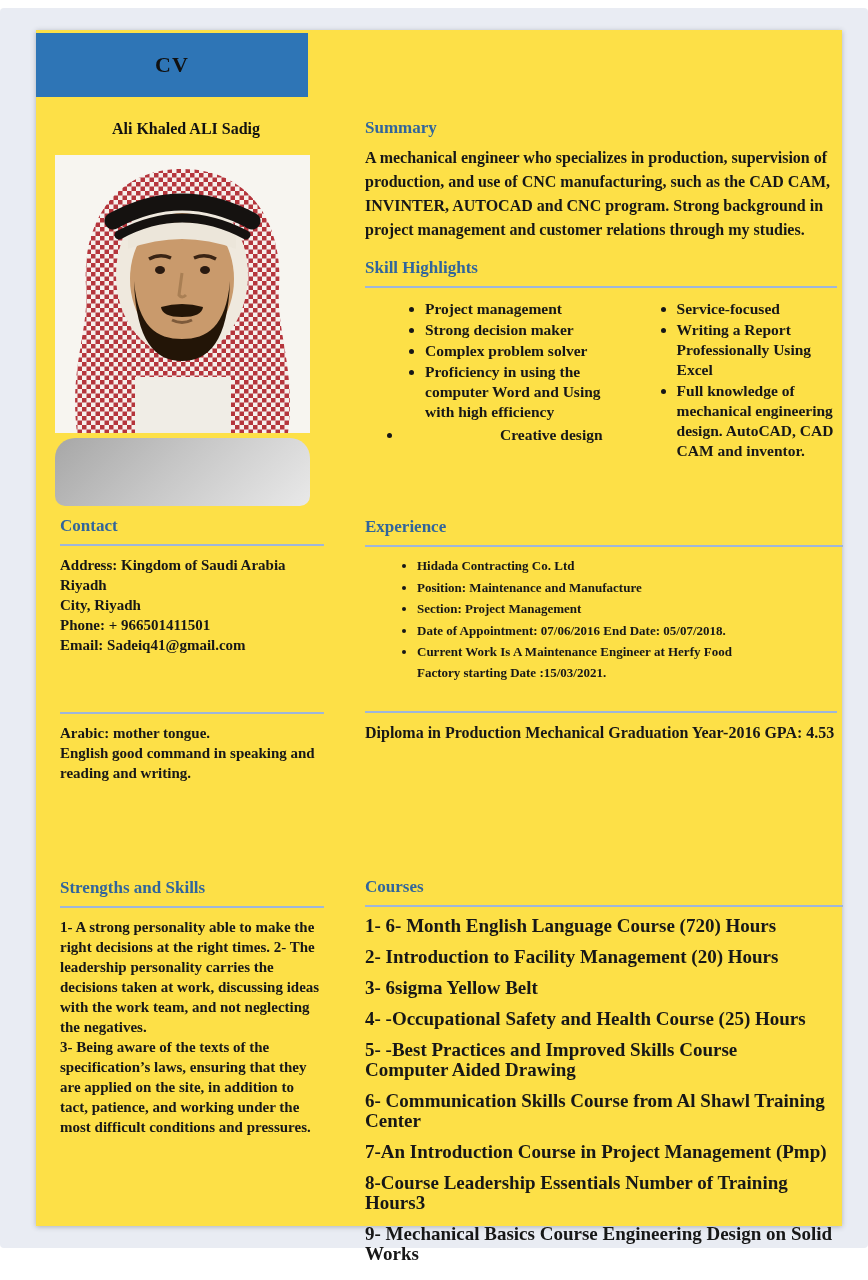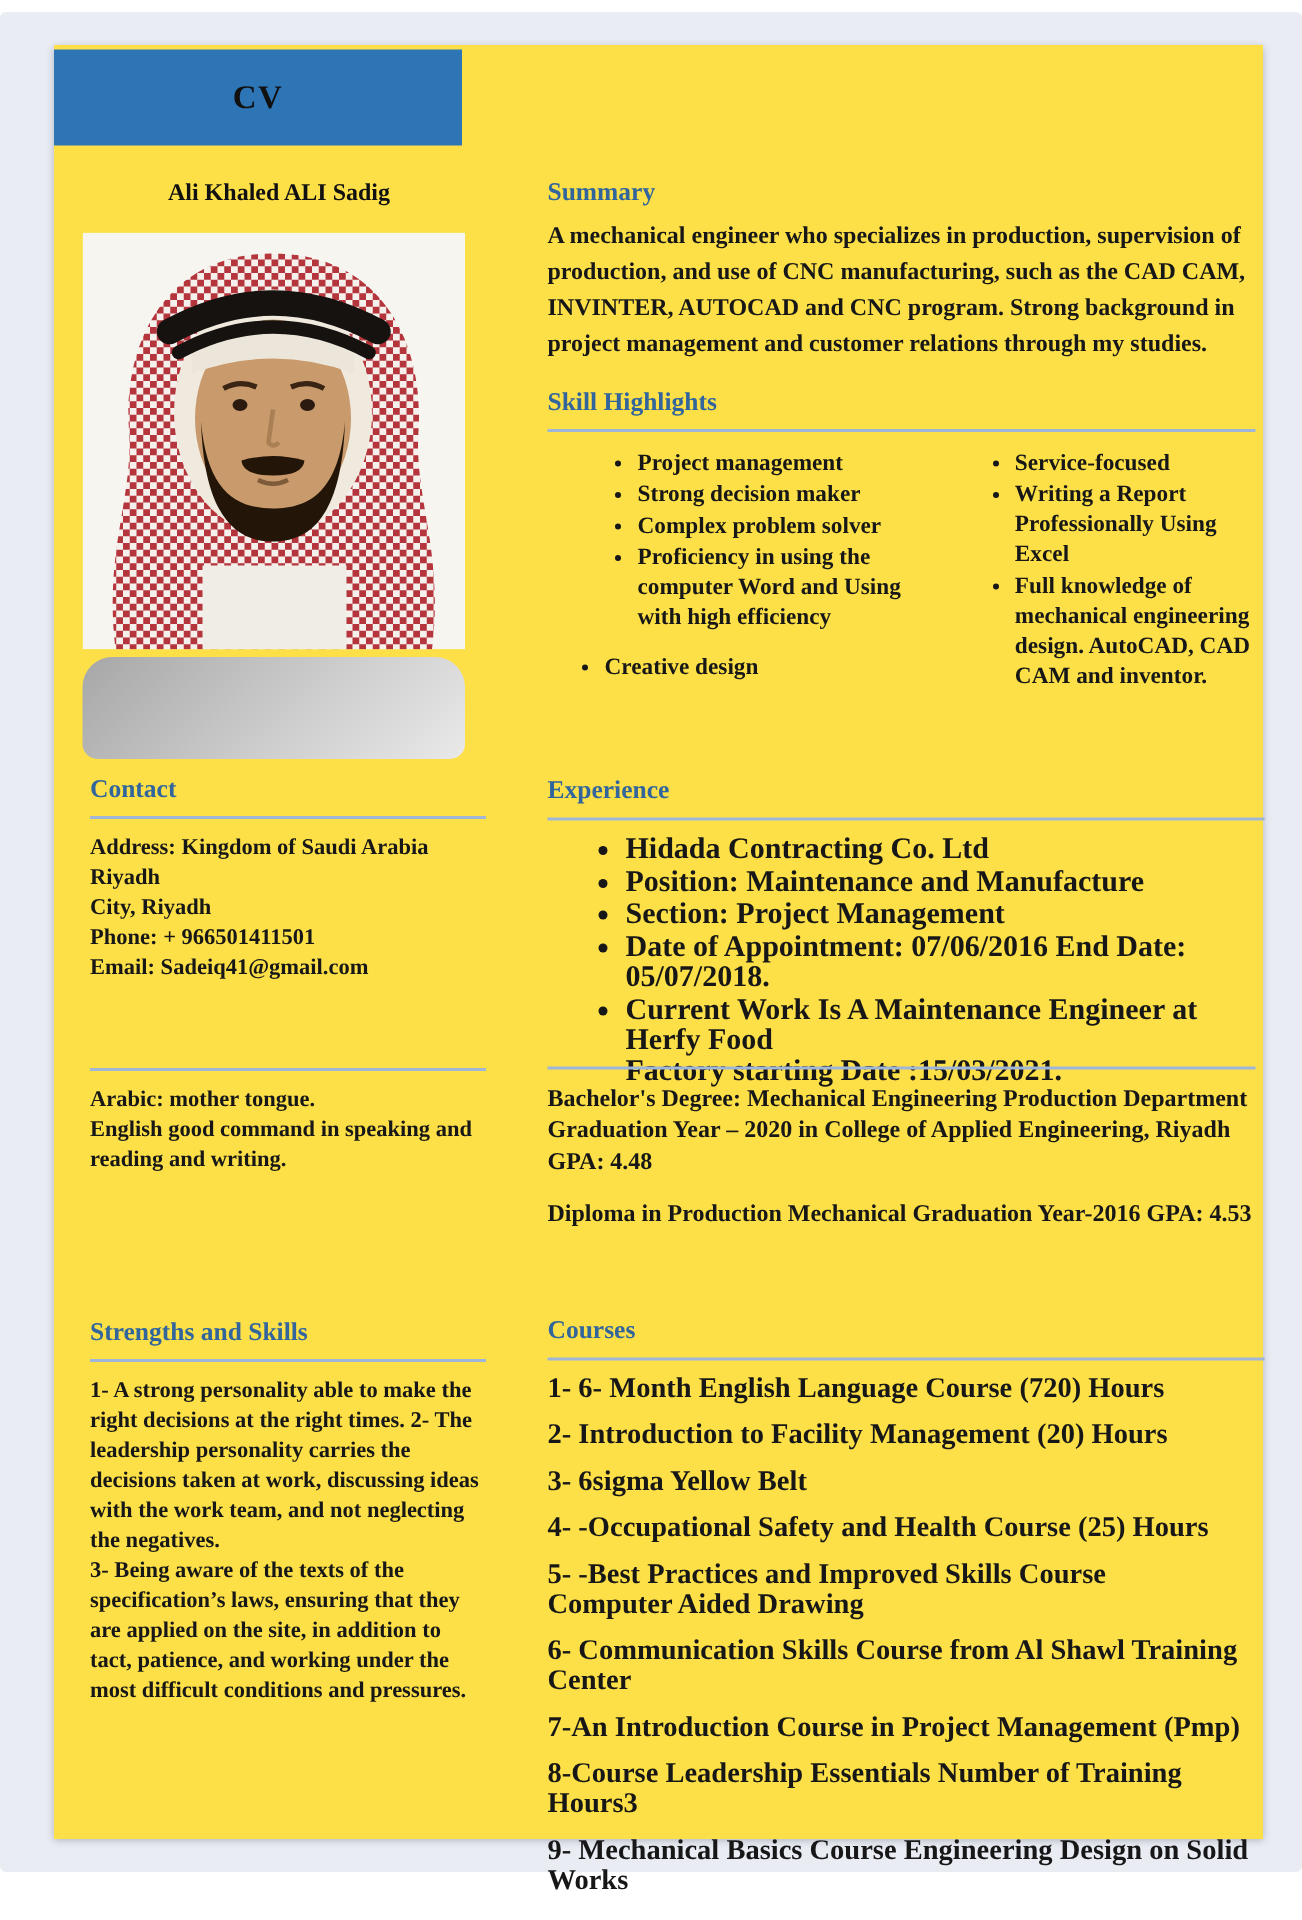--- a/index.html
+++ b/index.html
@@ -73,23 +73,23 @@
 
   .skills-cols { display: flex; gap: 44px; }
   .skills-col1 { width: 262px; }
   .skills-col2 { width: 210px; }
   ul.blt { margin: 2px 0 0 0; padding-left: 60px; }
   ul.blt li {
     font-size: 15.5px; font-weight: bold; color: #171717;
     line-height: 20px; margin-bottom: 1px; white-space: pre-line;
   }
   ul.blt-right { padding-left: 30px; }
-  ul.blt-creative { margin-top: 13px; padding-left: 38px; }
+  ul.blt-creative { margin-top: 3px; padding-left: 38px; text-align: right; }
   ul.blt-exp { padding-left: 52px; margin-top: 4px; }
-  ul.blt-exp li { font-size: 20px; line-height: 20.5px; }
+  ul.blt-exp li { font-size: 13px; line-height: 20.5px; }
 
   .edu-par {
     font-size: 16px; font-weight: bold; color: #171717;
     line-height: 21px; margin: 0 0 14px 0;
   }
   .course-item {
     font-size: 19px; font-weight: bold; color: #171717;
     line-height: 20px; margin-bottom: 11px; white-space: pre-line;
   }
 </style>
@@ -204,21 +204,20 @@
       <li>Position: Maintenance and Manufacture</li>
       <li>Section: Project Management</li>
       <li>Date of Appointment: 07/06/2016 End Date: 05/07/2018.</li>
       <li>Current Work Is A Maintenance Engineer at Herfy Food
  Factory starting Date :15/03/2021.</li>
     </ul>
   </div>
 
   <div class="section sec-education">
     <div class="rule"></div>
-    <p class="edu-par">Bachelor's Degree: Mechanical Engineering Production Department Graduation Year – 2020 in College of Applied Engineering, Riyadh GPA: 4.48</p>
     <p class="edu-par">Diploma in Production Mechanical Graduation Year-2016 GPA: 4.53</p>
   </div>
 
   <div class="section sec-courses">
     <h2 class="sec-head">Courses</h2>
     <div class="rule"></div>
     <div class="course-item">1- 6- Month English Language Course (720) Hours</div>
     <div class="course-item">2-  Introduction to Facility Management (20) Hours</div>
     <div class="course-item">3- 6sigma Yellow Belt</div>
     <div class="course-item">4- -Occupational Safety and Health Course (25) Hours</div>

